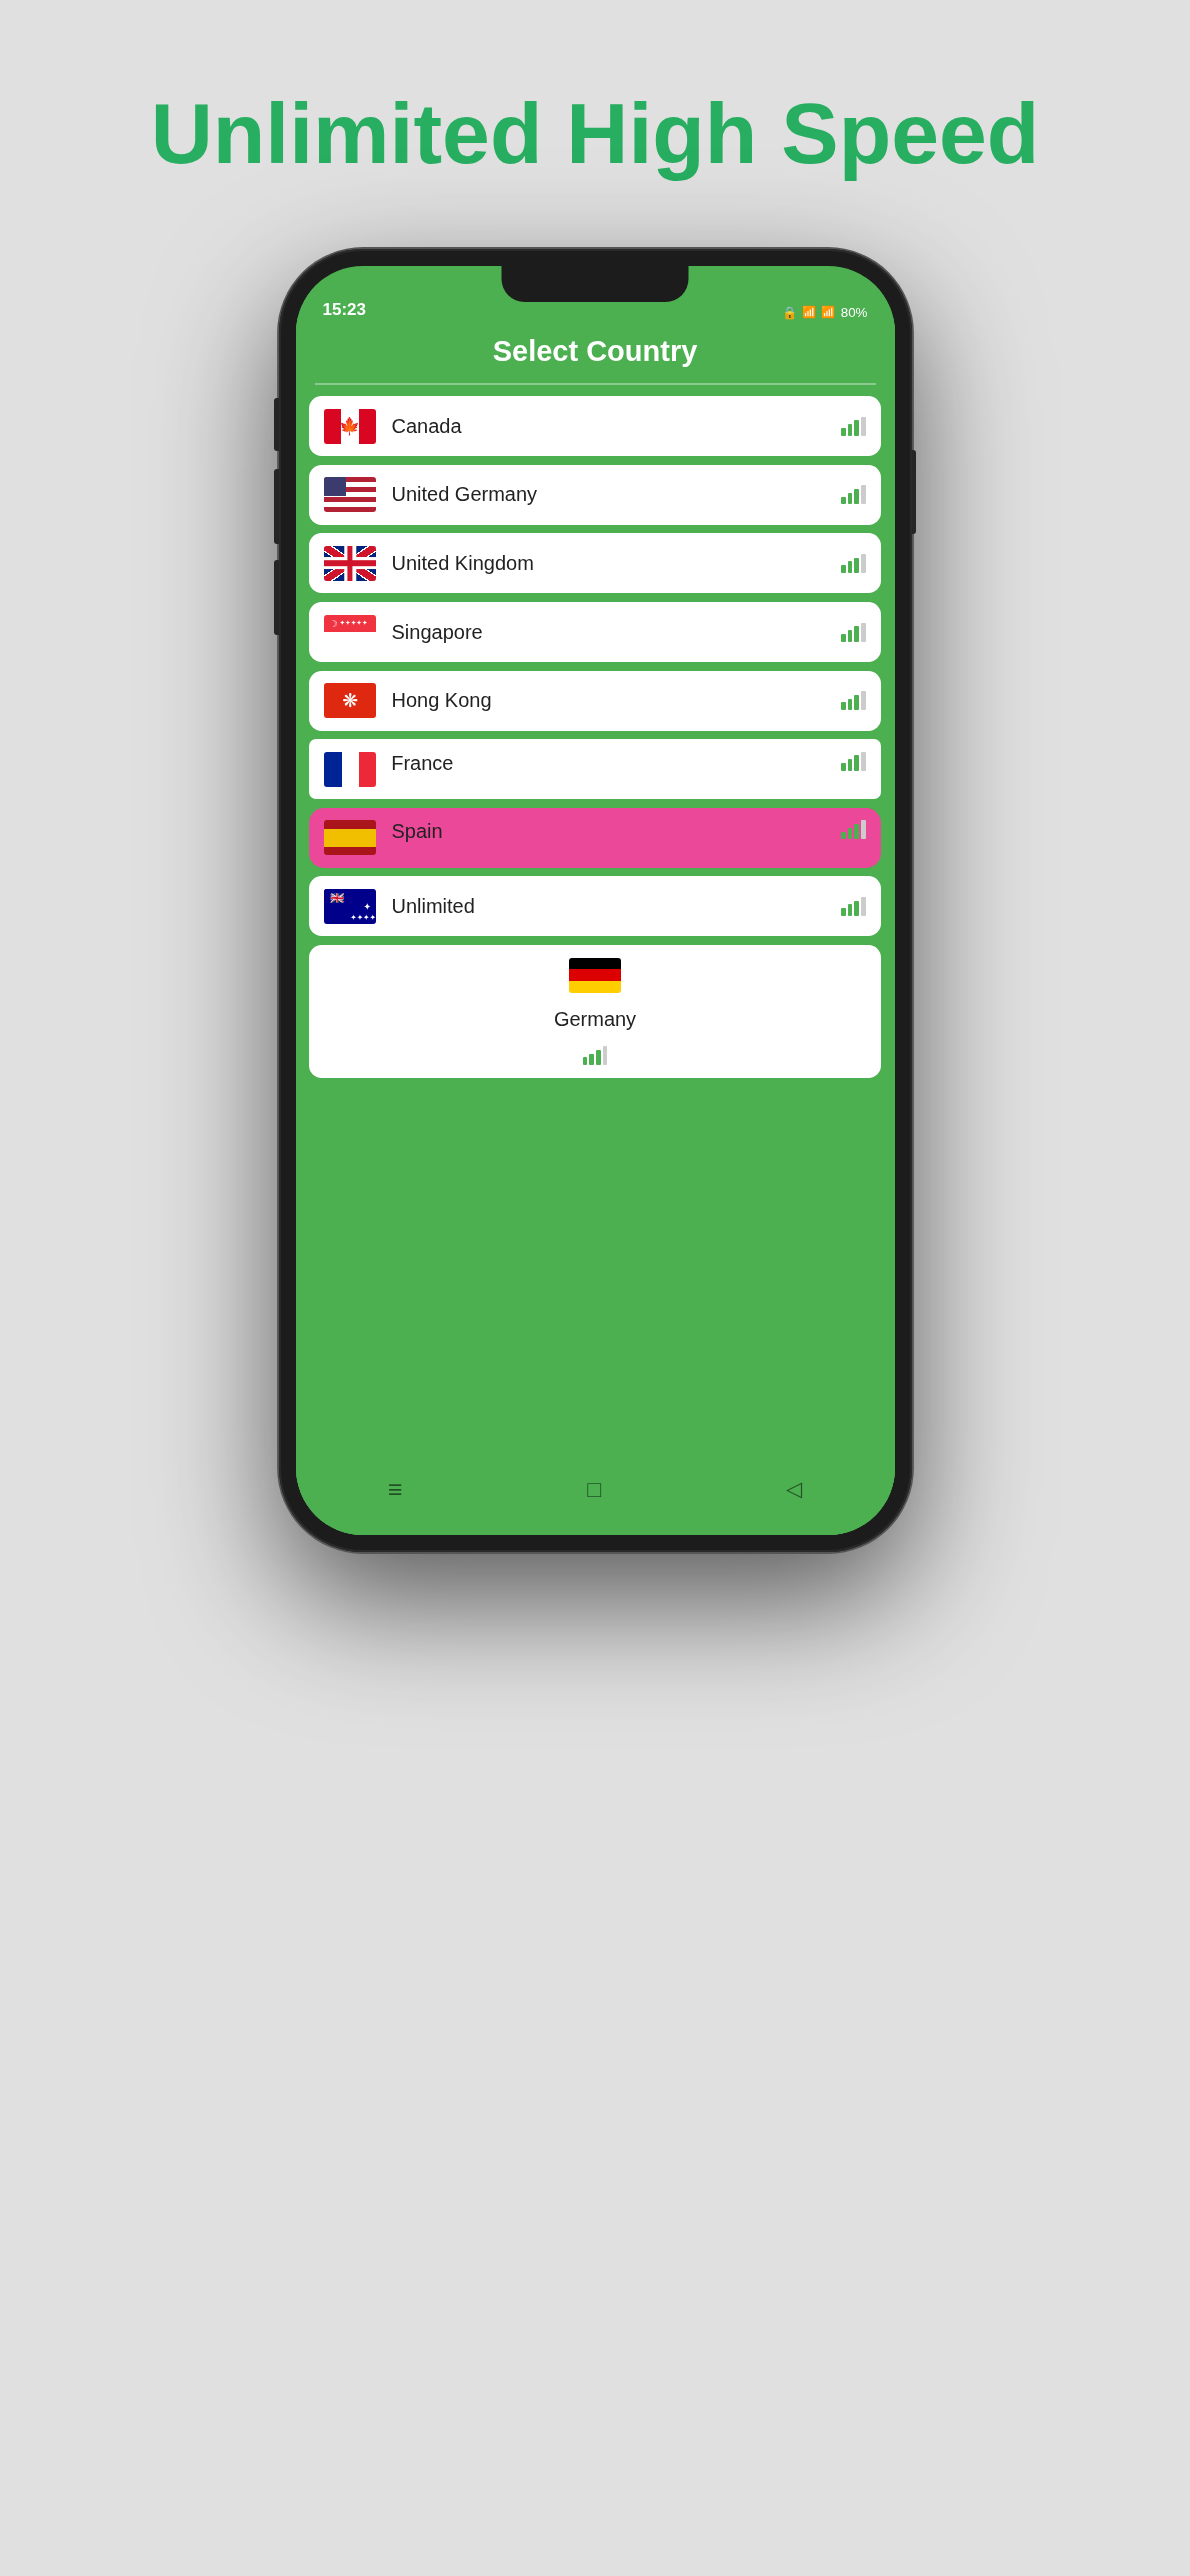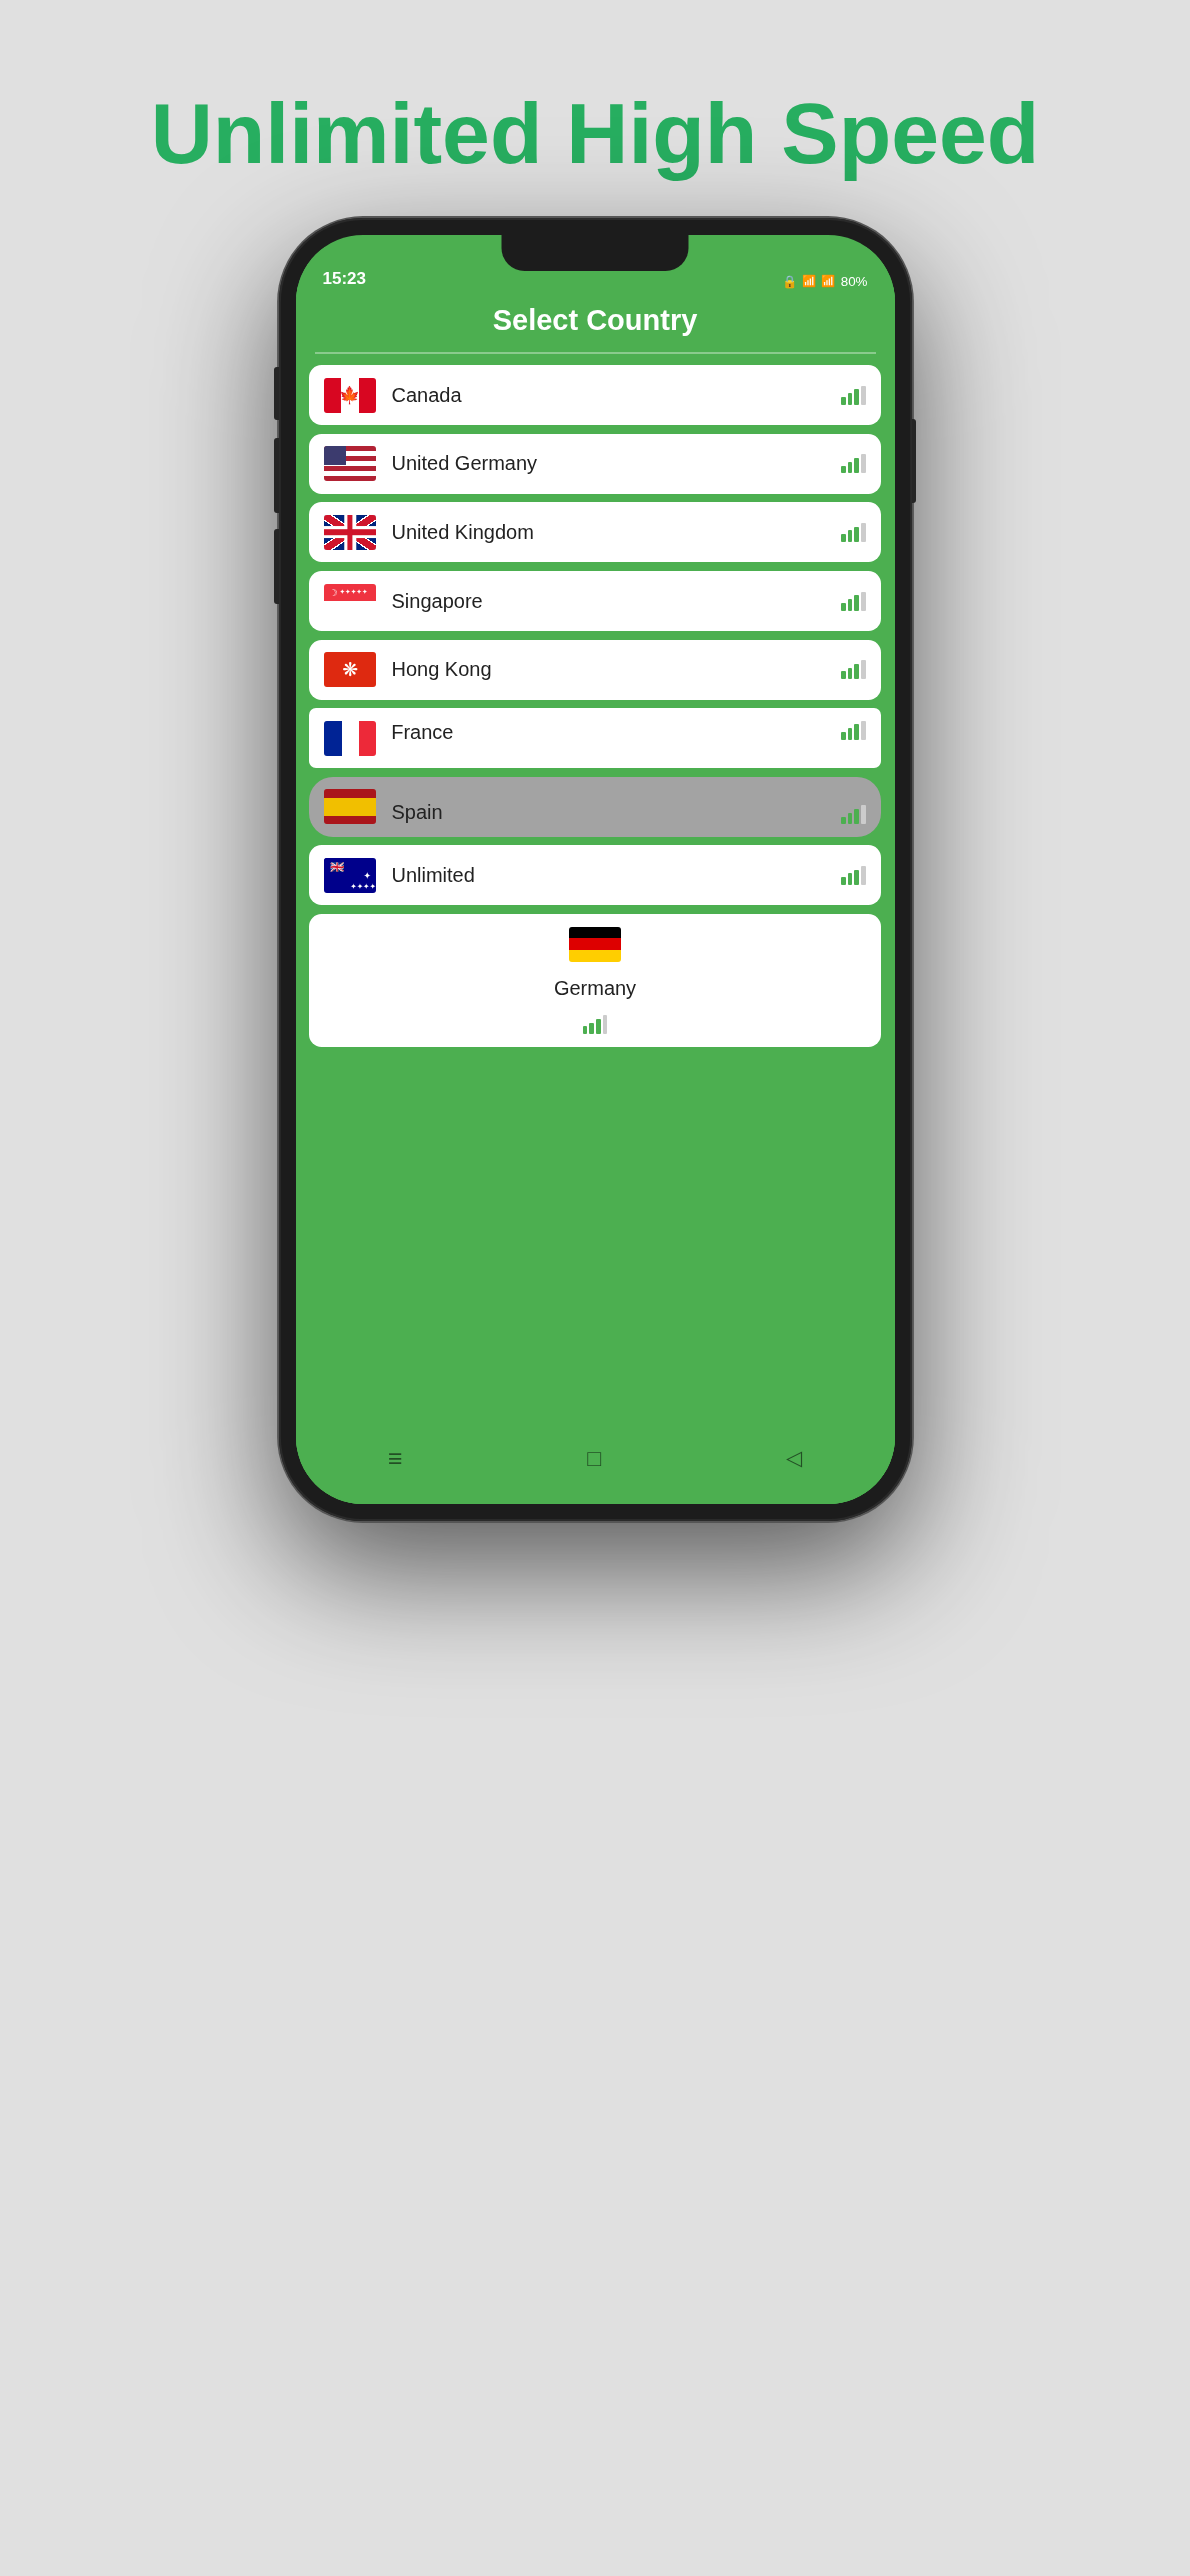--- a/index.html
+++ b/index.html
@@ -13,21 +13,21 @@
       align-items: center;
       font-family: -apple-system, BlinkMacSystemFont, 'Helvetica Neue', Arial, sans-serif;
       overflow: hidden;
     }
   </style>
 </head>
 <body>
 
 <div style="width:1190px;height:2576px;background:#e0e0e0;position:relative;display:flex;flex-direction:column;align-items:center;">
 
-  <div style="margin-top:86px;text-align:center;margin-bottom:37px;">
+  <div style="margin-top:86px;text-align:center;margin-bottom:68px;">
     <div style="font-size:86px;font-weight:800;color:#27AE60;line-height:1.1;font-family:-apple-system,BlinkMacSystemFont,'Helvetica Neue',Arial,sans-serif;">Unlimited High Speed</div>
   </div>
 
   <div style="position:relative;width:633px;height:1303px;">
 
     <div style="position:absolute;top:0;left:0;width:633px;height:1303px;background:#1c1c1c;border-radius:84px;box-shadow:0 0 0 1.9px #555,0 48px 125px rgba(0,0,0,0.6),inset 0 0 0 1.9px #2a2a2a;"></div>
 
     <div style="position:absolute;right:-4.8px;top:201px;width:4.8px;height:84px;background:#252525;border-radius:0 2.9px 2.9px 0;"></div>
     <div style="position:absolute;left:-4.8px;top:149px;width:4.8px;height:53px;background:#252525;border-radius:2.9px 0 0 2.9px;"></div>
     <div style="position:absolute;left:-4.8px;top:220px;width:4.8px;height:75px;background:#252525;border-radius:2.9px 0 0 2.9px;"></div>
@@ -143,21 +143,21 @@
             </div>
             <span style="flex:1;font-size:20px;color:#222;font-family:-apple-system,sans-serif;">France</span>
             <div style="display:flex;align-items:flex-end;gap:1.9px;">
               <div style="width:4.8px;height:7.7px;background:#4CAF50;border-radius:1px;"></div>
               <div style="width:4.8px;height:11.5px;background:#4CAF50;border-radius:1px;"></div>
               <div style="width:4.8px;height:15.3px;background:#4CAF50;border-radius:1px;"></div>
               <div style="width:4.8px;height:19px;background:#ccc;border-radius:1px;"></div>
             </div>
           </div>
 
-          <div style="background:#a3a3a3;border-radius:24px;margin-bottom:8.6px;display:flex;align-items:flex-end;padding:12.5px 15.3px;gap:15.3px;">
+          <div style="background:#ec4899;border-radius:15px;margin-bottom:8.6px;display:flex;align-items:flex-start;padding:12.5px 15.3px;gap:15.3px;">
             <div style="width:52px;height:35px;border-radius:2.9px;overflow:hidden;flex-shrink:0;display:flex;flex-direction:column;">
               <div style="flex:1;background:#AA151B;"></div>
               <div style="flex:2;background:#F1BF00;"></div>
               <div style="flex:1;background:#AA151B;"></div>
             </div>
             <span style="flex:1;font-size:20px;color:#222;font-family:-apple-system,sans-serif;">Spain</span>
             <div style="display:flex;align-items:flex-end;gap:1.9px;">
               <div style="width:4.8px;height:7.7px;background:#4CAF50;border-radius:1px;"></div>
               <div style="width:4.8px;height:11.5px;background:#4CAF50;border-radius:1px;"></div>
               <div style="width:4.8px;height:15.3px;background:#4CAF50;border-radius:1px;"></div>

